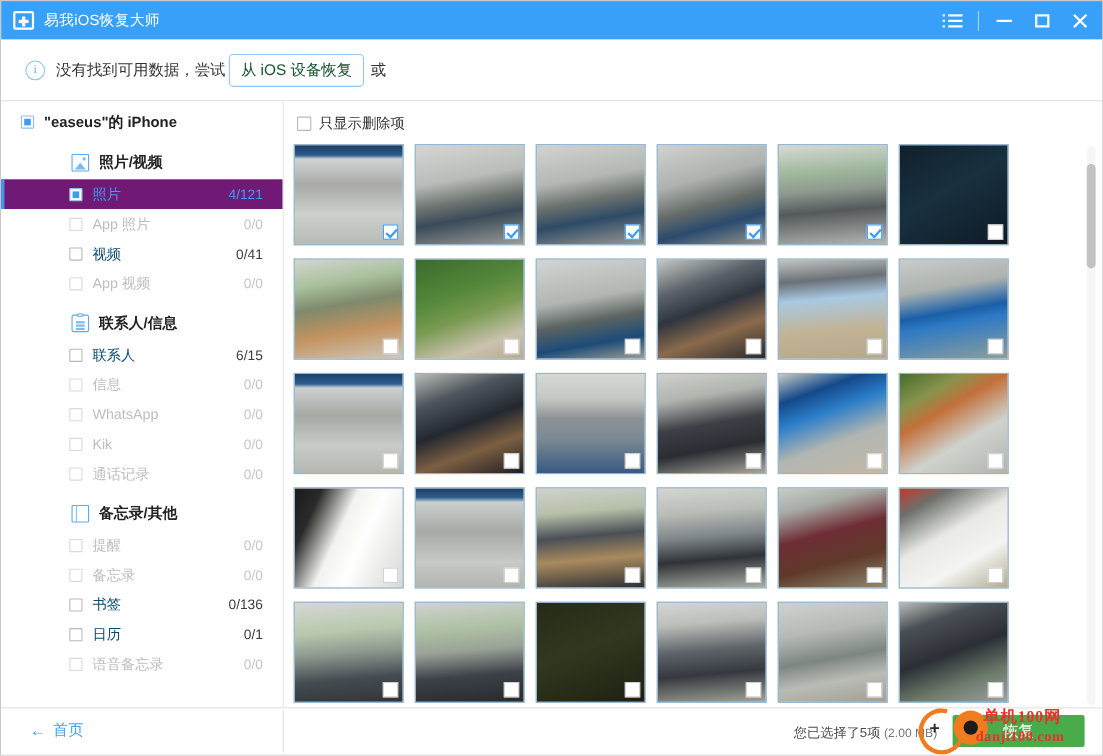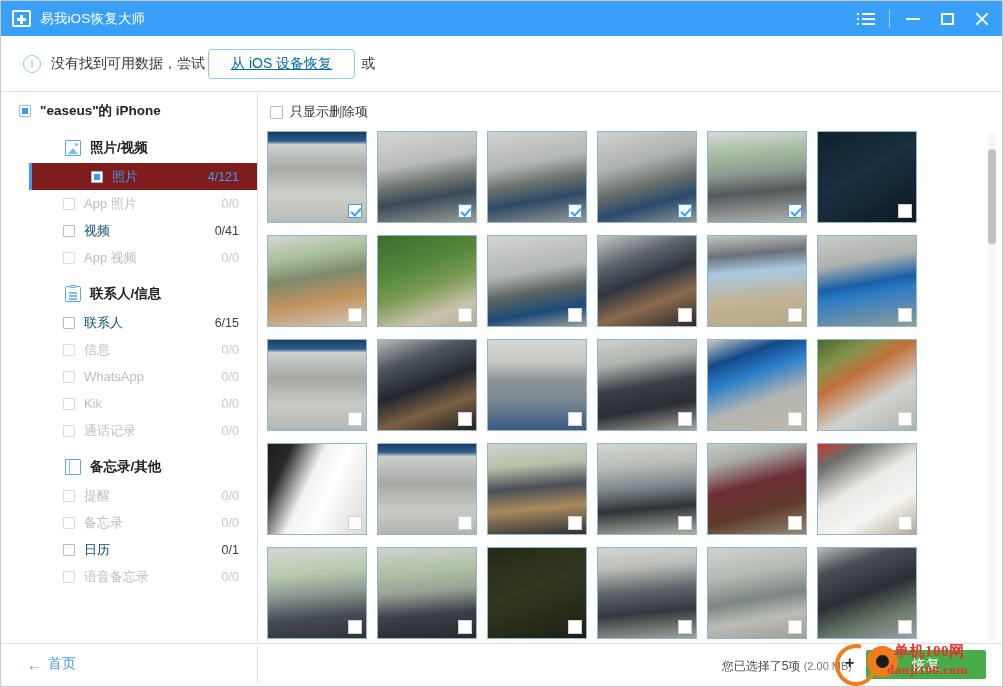--- a/index.html
+++ b/index.html
@@ -94,23 +94,23 @@
   .info-icon {
     width: 16px; height: 16px; border-radius: 50%;
     border: 1px solid #8dc6f2; color: #6aaee2;
     font-size: 11px; line-height: 15px; text-align: center;
     margin-right: 10px; font-family: "Liberation Serif", serif;
   }
   .notice-text { font-size: 14px; color: #333; }
   .notice-link {
     display: inline-block;
     border: 1px solid #8fc8f5; border-radius: 4px;
-    color: #0369a1; font-size: 14px;
-    padding: 5px 22px; margin: 0 3px;
-    background: #fff; cursor: pointer; text-decoration: underline;
+    color: #14532d; font-size: 14px;
+    padding: 5px 10px; margin: 0 3px;
+    background: #fff; cursor: pointer;
   }
   .notice-or { font-size: 14px; color: #333; margin: 0 3px; }
 
   
   .sidebar {
     position: absolute; top: 92px; left: 0;
     width: 256px; height: 552px;
     background: #ffffff;
     border-right: 1px solid #e0e0e0;
     overflow: hidden;
@@ -127,21 +127,21 @@
     font-size: 13.5px; color: #222; font-weight: bold; margin-left: 9px;
   }
   .device-label {
     font-size: 13.5px; color: #222; font-weight: bold; margin-left: 9px;
   }
   .leaf-row {
     display: flex; align-items: center;
     height: 27px; padding-left: 62px; padding-right: 18px;
     position: relative;
   }
-  .leaf-row.selected { background: #7f1d1d; margin-left: 28px; }
+  .leaf-row.selected { background: #701a75; }
   .leaf-row.selected::before {
     content: ""; position: absolute; left: 0; top: 0;
     width: 3px; height: 27px; background: #3d9bf5;
   }
   .leaf-label { font-size: 13px; color: #0c4a6e; margin-left: 9px; }
   .leaf-row.selected .leaf-label { color: #3d9bf5; }
   .leaf-row.disabled .leaf-label { color: #bdbdbd; }
   .leaf-count {
     margin-left: auto; font-size: 12.5px; color: #3c3c3c;
   }
@@ -458,20 +458,25 @@
       <span class="leaf-label">提醒</span>
       <span class="leaf-count">0/0</span>
     </div>
     <div class="leaf-row disabled">
       <span class="cbox disabled"></span>
       <span class="leaf-label">备忘录</span>
       <span class="leaf-count">0/0</span>
     </div>
     <div class="leaf-row">
       <span class="cbox"></span>
+      <span class="leaf-label">书签</span>
+      <span class="leaf-count">0/136</span>
+    </div>
+    <div class="leaf-row">
+      <span class="cbox"></span>
       <span class="leaf-label">日历</span>
       <span class="leaf-count">0/1</span>
     </div>
     <div class="leaf-row disabled">
       <span class="cbox disabled"></span>
       <span class="leaf-label">语音备忘录</span>
       <span class="leaf-count">0/0</span>
     </div>
   </div>
 

